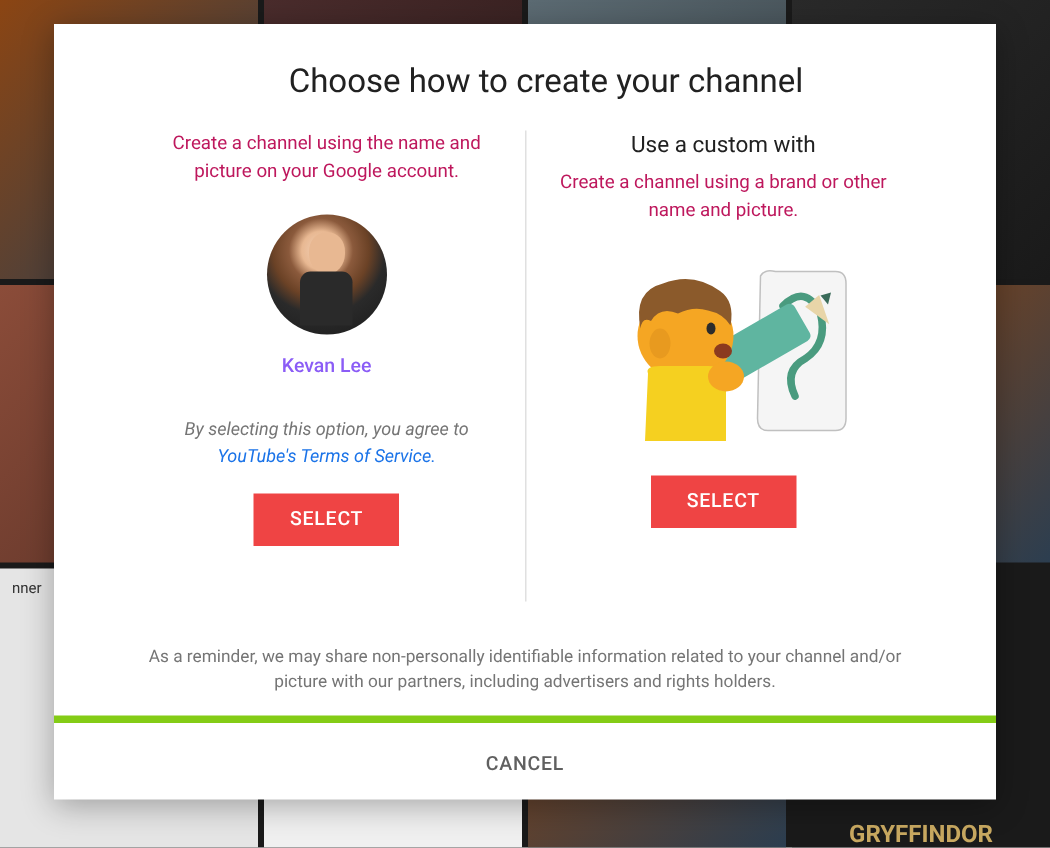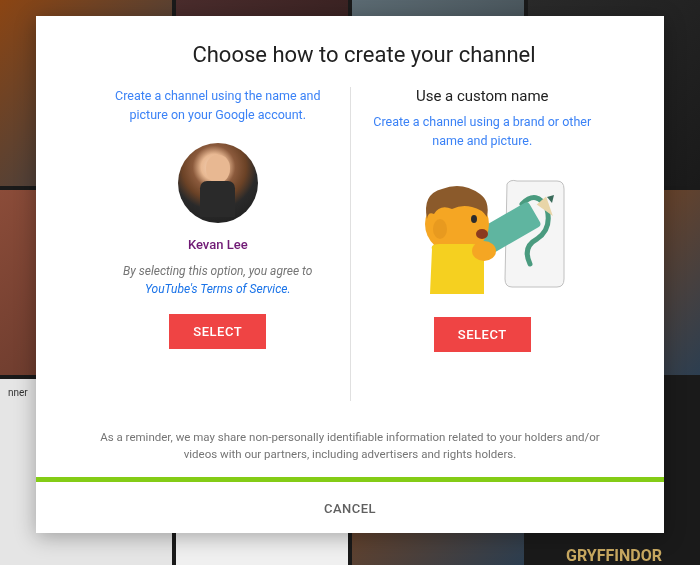--- a/index.html
+++ b/index.html
@@ -71,21 +71,21 @@
       margin: 0 0 10px 0;
     }
     .option-title {
       font-size: 15px;
       color: #212121;
       font-weight: 400;
       margin-bottom: 8px;
     }
     .option-desc {
       font-size: 12.5px;
-      color: #3b82f6;
+      color: #be185d;
       line-height: 1.5;
       margin-bottom: 18px;
     }
     .avatar {
       width: 80px;
       height: 80px;
       border-radius: 50%;
       background: radial-gradient(circle at 45% 30%, #f4d2b8 0%, #e8b892 18%, #8b5a3c 30%, #6b4226 45%, #2a2a2a 60%, #1a1a1a 100%);
       margin-bottom: 14px;
       position: relative;
@@ -107,22 +107,22 @@
       top: 48%;
       left: 28%;
       width: 44%;
       height: 45%;
       background: #2a2a2a;
       border-radius: 20% 20% 0 0;
     }
     .user-name {
       font-size: 13px;
       font-weight: 500;
-      color: #701a75;
-      margin-bottom: 10px;
+      color: #8b5cf6;
+      margin-bottom: 25px;
     }
     .terms-text {
       font-size: 12px;
       color: #757575;
       line-height: 1.5;
       margin-bottom: 16px;
       font-style: italic;
     }
     .terms-link {
       color: #1a73e8;
@@ -196,21 +196,21 @@
       <div class="user-name">Kevan Lee</div>
       <div class="terms-text">
         <span>By selecting this option, you agree to </span><a href="#" class="terms-link">YouTube's Terms of Service.</a>
       </div>
       <button class="select-btn">SELECT</button>
     </div>
 
     <div class="divider"></div>
 
     <div class="option">
-      <div class="option-title">Use a custom name</div>
+      <div class="option-title">Use a custom with</div>
       <div class="option-desc">Create a channel using a brand or other name and picture.</div>
       <div class="illustration">
         <svg viewBox="0 0 180 130" width="180" height="130">
 
           <path d="M 115 15 Q 118 10 125 12 L 165 12 Q 172 12 172 20 L 172 110 Q 172 118 165 118 L 120 118 Q 113 118 113 110 Z" fill="#f5f5f5" stroke="#c0c0c0" stroke-width="1"></path>
 
           <path d="M 130 35 Q 145 20 155 40 Q 160 60 145 70 Q 130 78 138 95" fill="none" stroke="#4a9b7f" stroke-width="5" stroke-linecap="round"></path>
 
           <rect x="55" y="55" width="95" height="28" rx="4" fill="#5fb5a0" transform="rotate(-30 100 70)"></rect>
           <polygon points="145,35 160,48 155,28" fill="#e8d5a8" transform="rotate(-5 150 38)"></polygon>
@@ -228,18 +228,18 @@
 
           <path d="M 40 80 Q 38 75 48 75 L 80 75 Q 92 75 92 90 L 92 125 L 38 125 Z" fill="#f5d020"></path>
 
           <ellipse cx="92" cy="82" rx="12" ry="10" fill="#f5a623"></ellipse>
         </svg>
       </div>
       <button class="select-btn">SELECT</button>
     </div>
   </div>
 
-  <div class="disclaimer">As a reminder, we may share non-personally identifiable information related to your holders and/or videos with our partners, including advertisers and rights holders.</div>
+  <div class="disclaimer">As a reminder, we may share non-personally identifiable information related to your channel and/or picture with our partners, including advertisers and rights holders.</div>
 
   <div class="footer">
     <button class="cancel-btn">CANCEL</button>
   </div>
 </div>
 
 </body></html>

